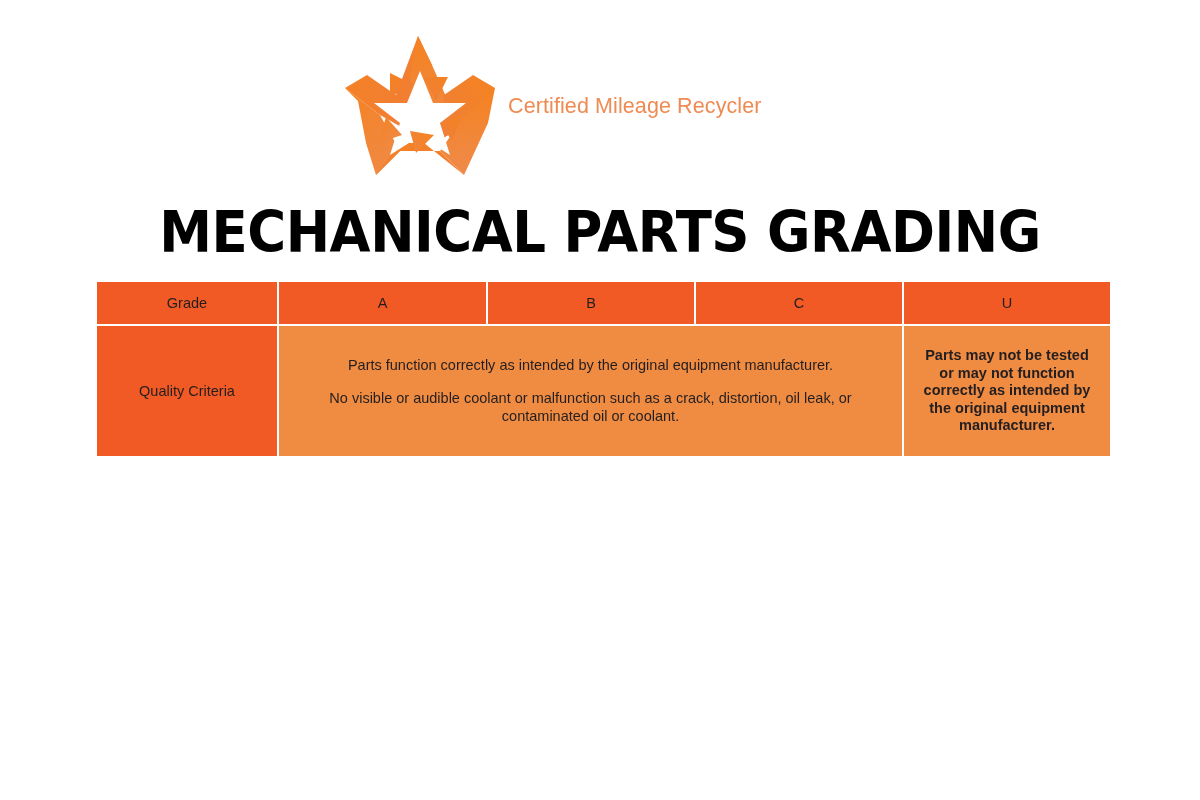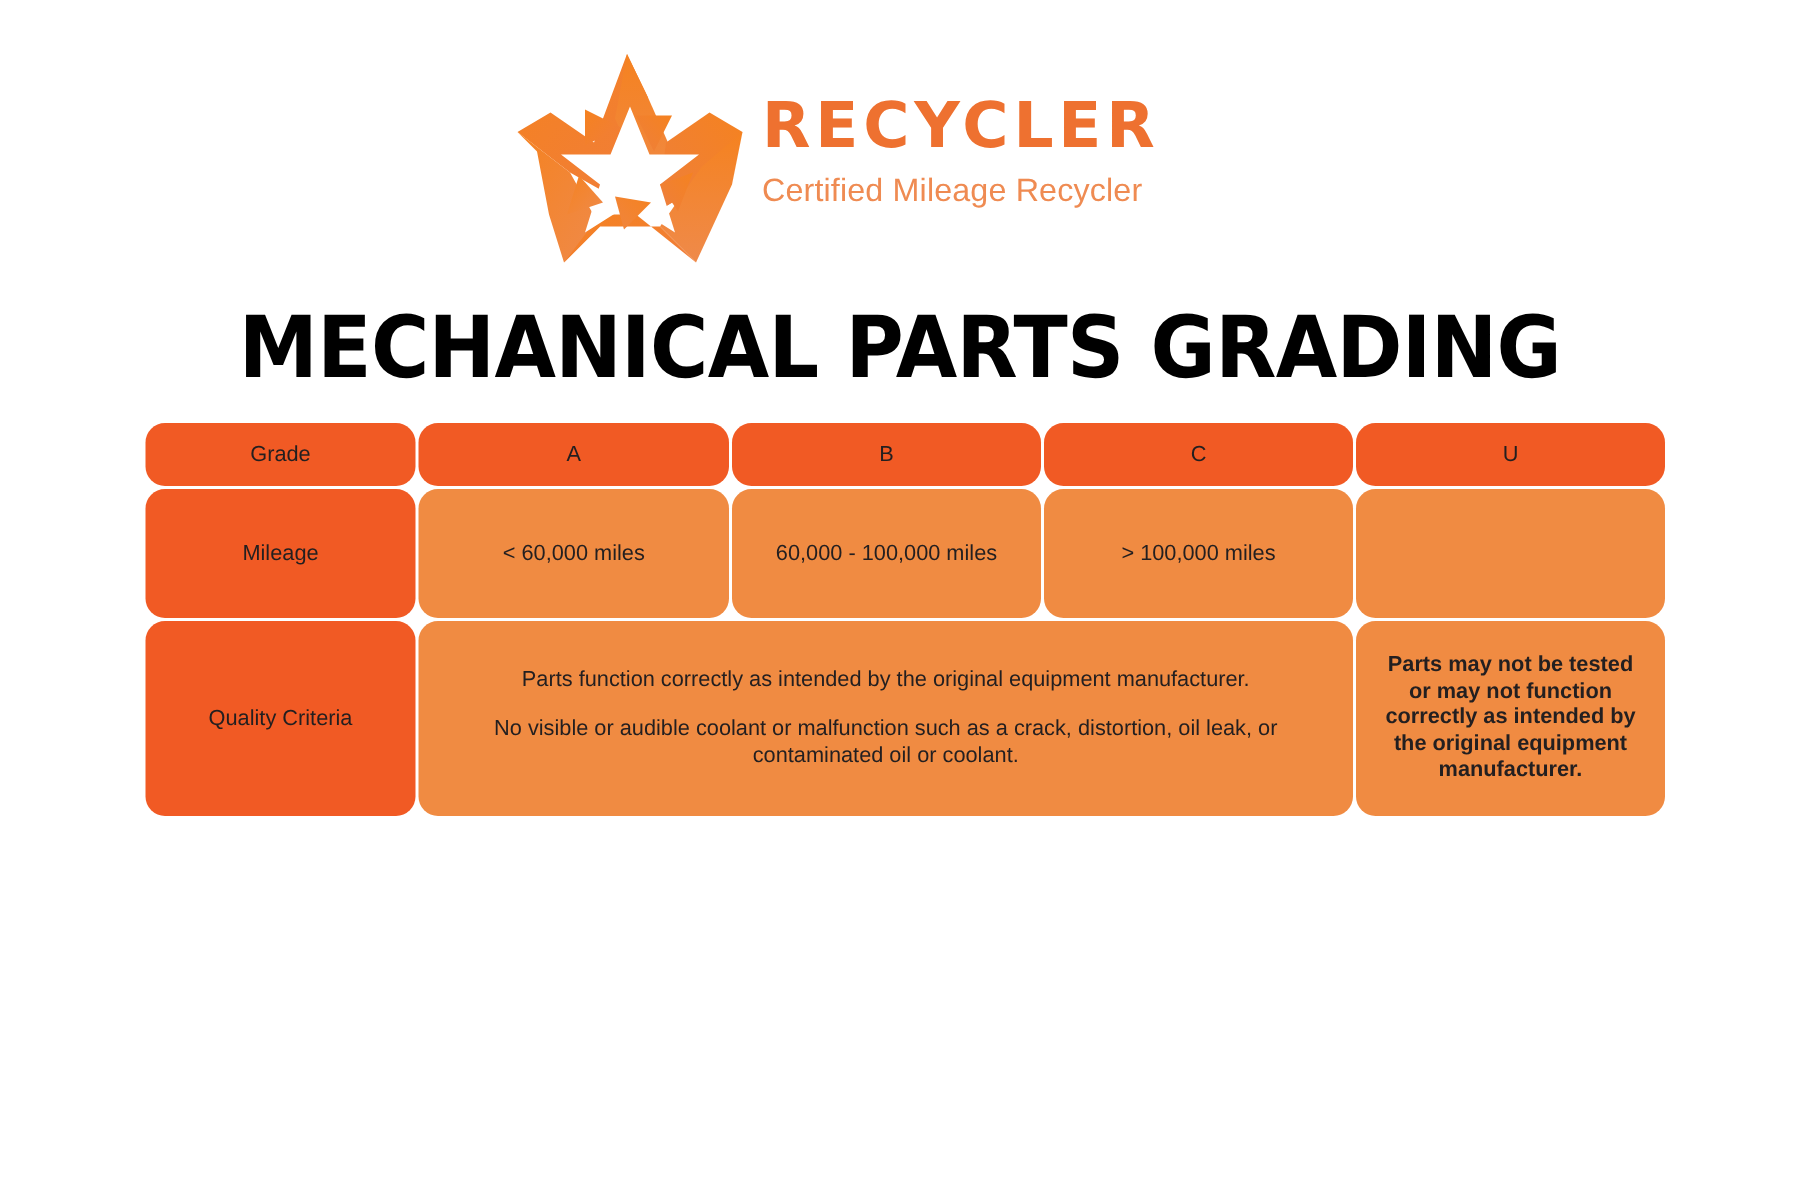--- a/index.html
+++ b/index.html
@@ -79,21 +79,20 @@
     border-collapse: separate;
     border-spacing: 2px;
     background: #ffffff;
     table-layout: fixed;
   }
   #grading-table td, #grading-table th {
     padding: 0;
     margin: 0;
     vertical-align: middle;
     font-weight: normal;
-    border-radius: 13px;
   }
   .hdr {
     background: #f15a24;
     height: 42px;
     text-align: center;
     font-size: 14.5px;
     font-weight: bold;
     color: #231f20;
   }
   .rowlabel {
@@ -177,21 +176,20 @@
       <path d="M50 42 L74 54 L50 66 Z" fill="url(#gA)"></path>
       <path d="M108 46 L96 70 L84 46 Z" fill="url(#gC)"></path>
       <path d="M118 88 L96 100 L116 112 Z" fill="url(#gB)" opacity="0"></path>
       <path d="M122 84 L100 92 L112 110 Z" fill="url(#gC)"></path>
       <path d="M46 86 L62 104 L38 112 Z" fill="url(#gE)"></path>
       <path d="M70 100 L94 104 L76 122 Z" fill="url(#gD)"></path>
     </svg>
   </span>
 
   <span id="logo-text">
-    <div id="wordmark">RECYCLER</div>
     <div id="tagline">Certified Mileage Recycler</div>
   </span>
 
 </div>
 
 <div id="page-title">MECHANICAL PARTS GRADING</div>
 
 <table id="grading-table">
   <colgroup>
     <col class="col-grade">
@@ -203,27 +201,20 @@
   <thead>
     <tr>
       <th class="hdr">Grade</th>
       <th class="hdr">A</th>
       <th class="hdr">B</th>
       <th class="hdr">C</th>
       <th class="hdr">U</th>
     </tr>
   </thead>
   <tbody>
-    <tr class="mileage-row">
-      <td class="rowlabel">Mileage</td>
-      <td class="cell">&lt; 60,000 miles</td>
-      <td class="cell">60,000 - 100,000 miles</td>
-      <td class="cell">&gt; 100,000 miles</td>
-      <td class="cell"></td>
-    </tr>
     <tr class="quality-row">
       <td class="rowlabel">Quality Criteria</td>
       <td class="cell" colspan="3">
         <p>Parts function correctly as intended by the original equipment manufacturer.</p>
         <p>No visible or audible coolant or malfunction such as a crack, distortion, oil leak, or contaminated oil or coolant.</p>
       </td>
       <td class="cell narrow">
         <p>Parts may not be tested or may not function correctly as intended by the original equipment manufacturer.</p>
       </td>
     </tr>

